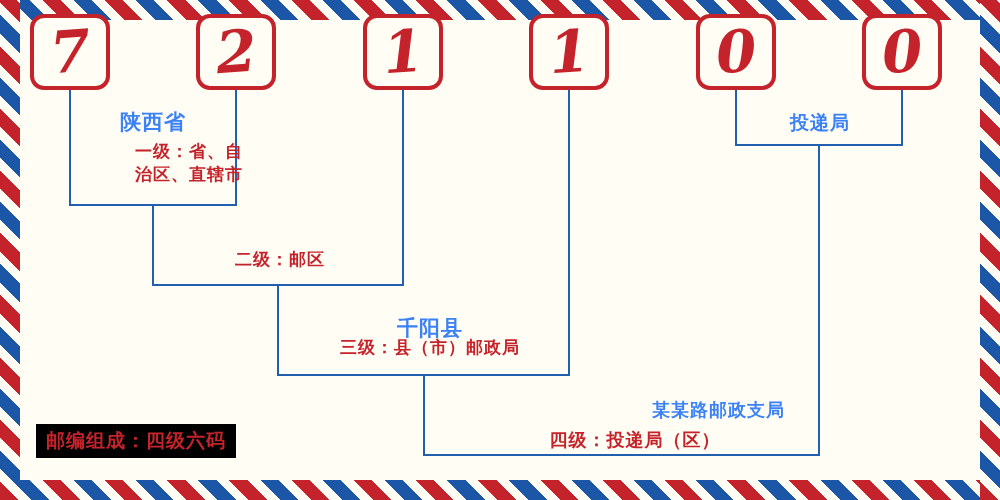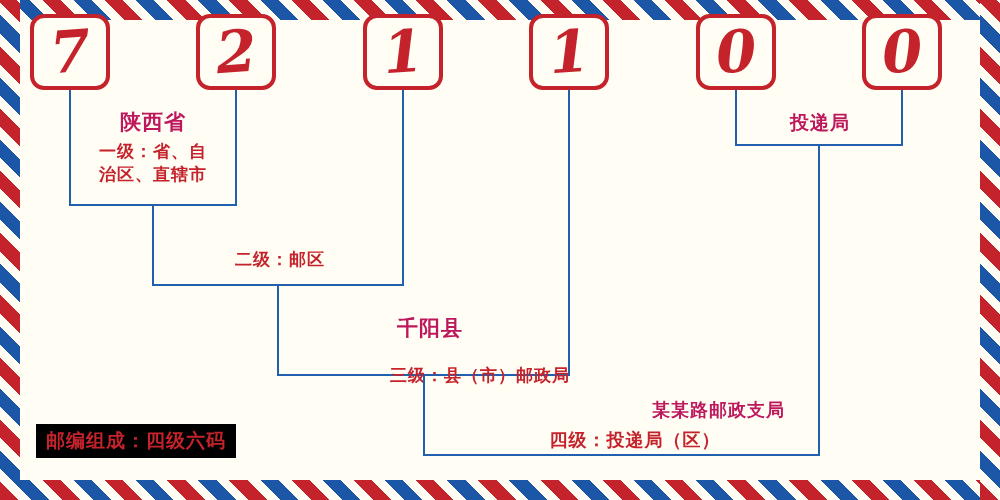--- a/index.html
+++ b/index.html
@@ -41,21 +41,21 @@
     color:#c5232b;
     transform:rotate(-4deg);
   }
 
   
   .line{position:absolute;background:#2160ae;}
 
   
   .lbl-blue{
     position:absolute;
-    color:#be185d;font-weight:700;font-size:21px;
+    color:#3b82f6;font-weight:700;font-size:21px;
     text-align:center;letter-spacing:1px;
   }
   .lbl-red{
     position:absolute;
     color:#c5232b;font-weight:700;font-size:17px;
     text-align:center;letter-spacing:1px;line-height:23px;
   }
   .footer-note{
     position:absolute;
     left:36px;top:424px;
@@ -90,35 +90,35 @@
       <span class="digit">0</span>
     </div>
   <div class="digit-box" style="left:862px;">
       <span class="digit">0</span>
     </div>
 
   <div class="line" style="left:69px;top:90px;width:2px;height:116px;"></div>
   <div class="line" style="left:235px;top:90px;width:2px;height:116px;"></div>
   <div class="line" style="left:69px;top:204px;width:168px;height:2px;"></div>
   <div class="lbl-blue" style="left:73px;top:108px;width:160px;">陕西省</div>
-  <div class="lbl-red" style="left:63px;top:140px;width:180px;">
+  <div class="lbl-red" style="left:63px;top:140px;width:180px;text-align:right;">
     <span>一级：省、自</span><br>
     <span>治区、直辖市</span>
   </div>
 
   <div class="line" style="left:152px;top:206px;width:2px;height:80px;"></div>
   <div class="line" style="left:402px;top:90px;width:2px;height:196px;"></div>
   <div class="line" style="left:152px;top:284px;width:252px;height:2px;"></div>
   <div class="lbl-red" style="left:160px;top:248px;width:240px;">二级：邮区</div>
 
   <div class="line" style="left:277px;top:286px;width:2px;height:90px;"></div>
   <div class="line" style="left:568px;top:90px;width:2px;height:286px;"></div>
   <div class="line" style="left:277px;top:374px;width:293px;height:2px;"></div>
   <div class="lbl-blue" style="left:310px;top:314px;width:240px;">千阳县</div>
-  <div class="lbl-red" style="left:290px;top:364px;width:280px;text-align:right;">三级：县（市）邮政局</div>
+  <div class="lbl-red" style="left:290px;top:336px;width:280px;">三级：县（市）邮政局</div>
 
   <div class="line" style="left:735px;top:90px;width:2px;height:55px;"></div>
   <div class="line" style="left:901px;top:90px;width:2px;height:55px;"></div>
   <div class="line" style="left:735px;top:144px;width:168px;height:2px;"></div>
   <div class="lbl-blue" style="left:740px;top:110px;width:160px;font-size:19px;">投递局</div>
 
   <div class="line" style="left:423px;top:376px;width:2px;height:80px;"></div>
   <div class="line" style="left:818px;top:146px;width:2px;height:310px;"></div>
   <div class="line" style="left:423px;top:454px;width:397px;height:2px;"></div>
   <div class="lbl-blue" style="left:485px;top:398px;width:300px;font-size:18px;text-align:right;">某某路邮政支局</div>

